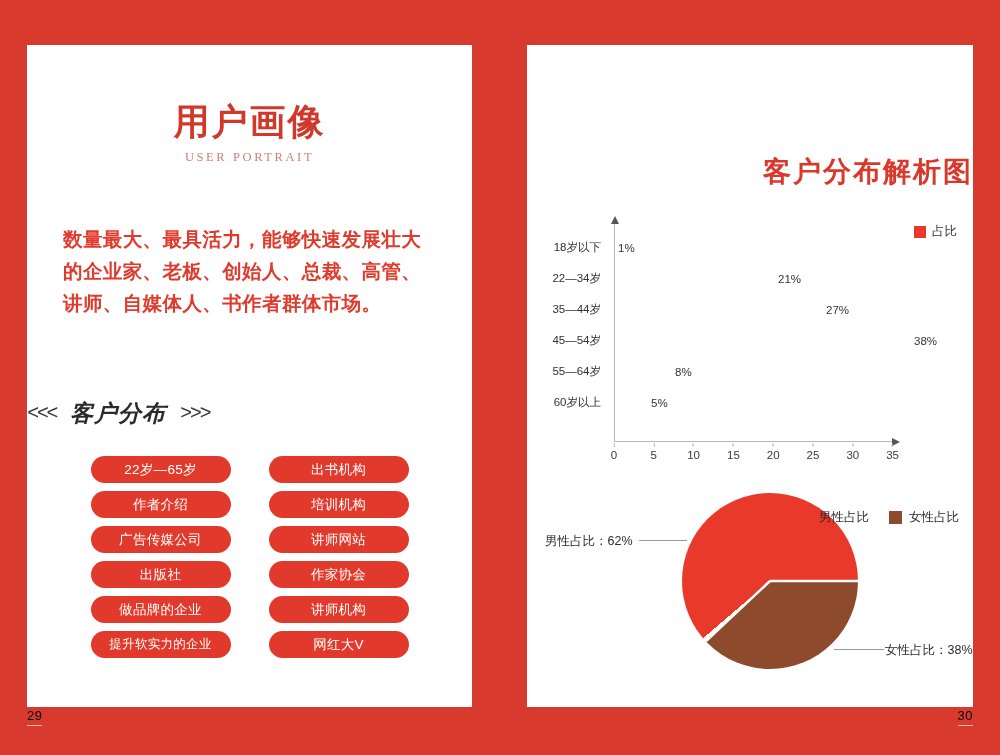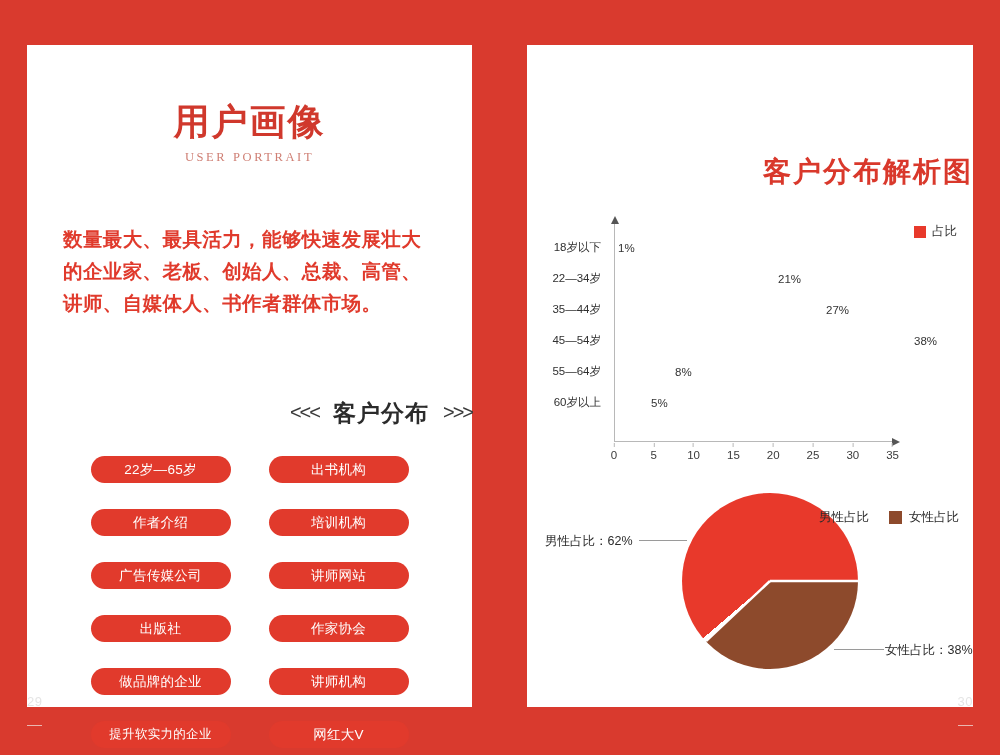--- a/index.html
+++ b/index.html
@@ -23,23 +23,23 @@
     height: 662px;
   }
   #card-left  { left: 27px;  width: 445px; }
   #card-right { left: 527px; width: 446px; }
 
   
   .page-num {
     position: absolute;
     bottom: 16px;
     font-size: 13px;
-    color: #e5e5e5;
+    color: #000000;
     letter-spacing: .5px;
-    padding-bottom: 17px;
+    padding-bottom: 3px;
   }
   .page-num::after {
     content: "";
     position: absolute;
     left: 0; right: 0; bottom: 0;
     height: 1px; background: #eab6b0;
   }
   #page-num-left  { left: 27px; }
   #page-num-right { right: 27px; }
 
@@ -71,23 +71,24 @@
     font-size: 19.5px;
     font-weight: 700;
     line-height: 32px;
     color: #e03a2c;
     letter-spacing: .4px;
   }
 
   .dist-head {
     position: absolute;
     top: 353px; left: 0; right: 0;
-    text-align: right;
+    text-align: left;
     color: #2b2b2b;
     white-space: nowrap;
+    font-style: italic;
   }
   .dist-arrow {
     font-size: 20px;
     font-weight: 400;
     color: #3a3a3a;
     letter-spacing: -2px;
     vertical-align: 2px;
   }
   .dist-text {
     font-size: 23px;
@@ -96,21 +97,21 @@
     margin: 0 14px;
   }
 
   .pill-grid {
     position: absolute;
     top: 411px; left: 0; right: 0;
     display: flex;
     justify-content: center;
     gap: 38px;
   }
-  .pill-col { display: flex; flex-direction: column; gap: 26px; }
+  .pill-col { display: flex; flex-direction: column; gap: 8px; }
   .pill {
     width: 140px; height: 27px;
     background: #e13a2c;
     border-radius: 14px;
     color: #ffffff;
     font-size: 13.5px;
     font-weight: 400;
     letter-spacing: .3px;
     display: flex;
     align-items: center;

